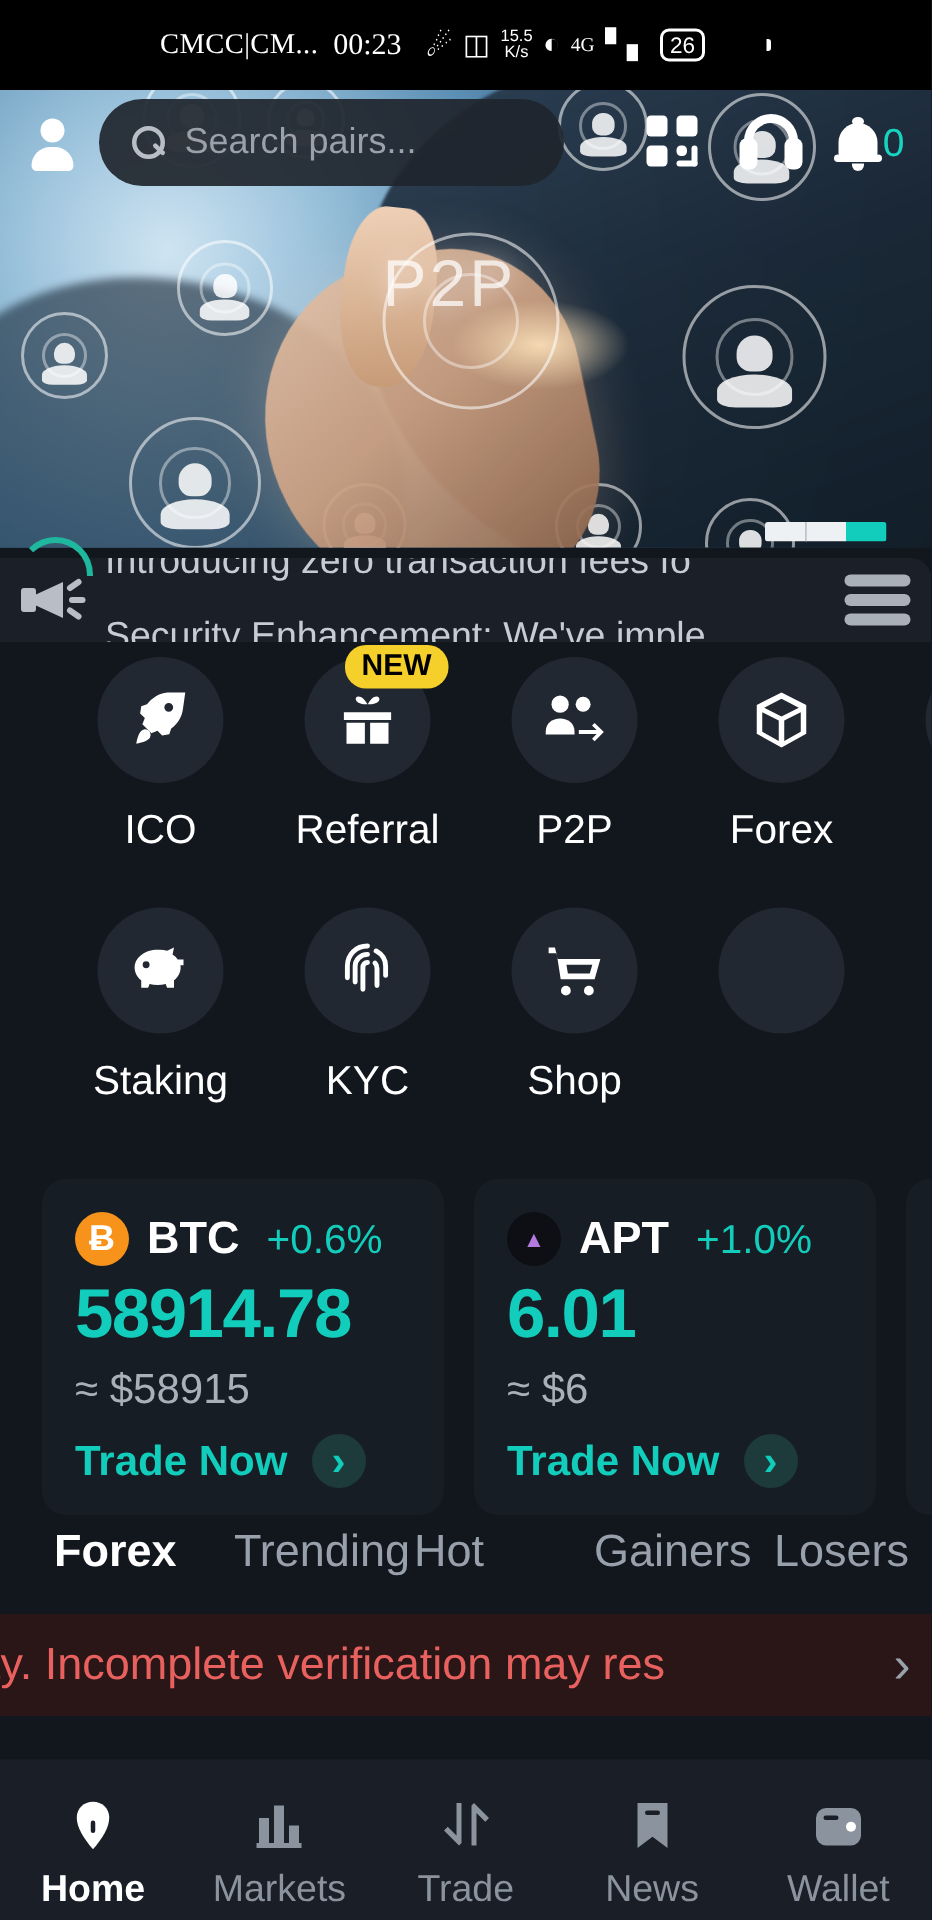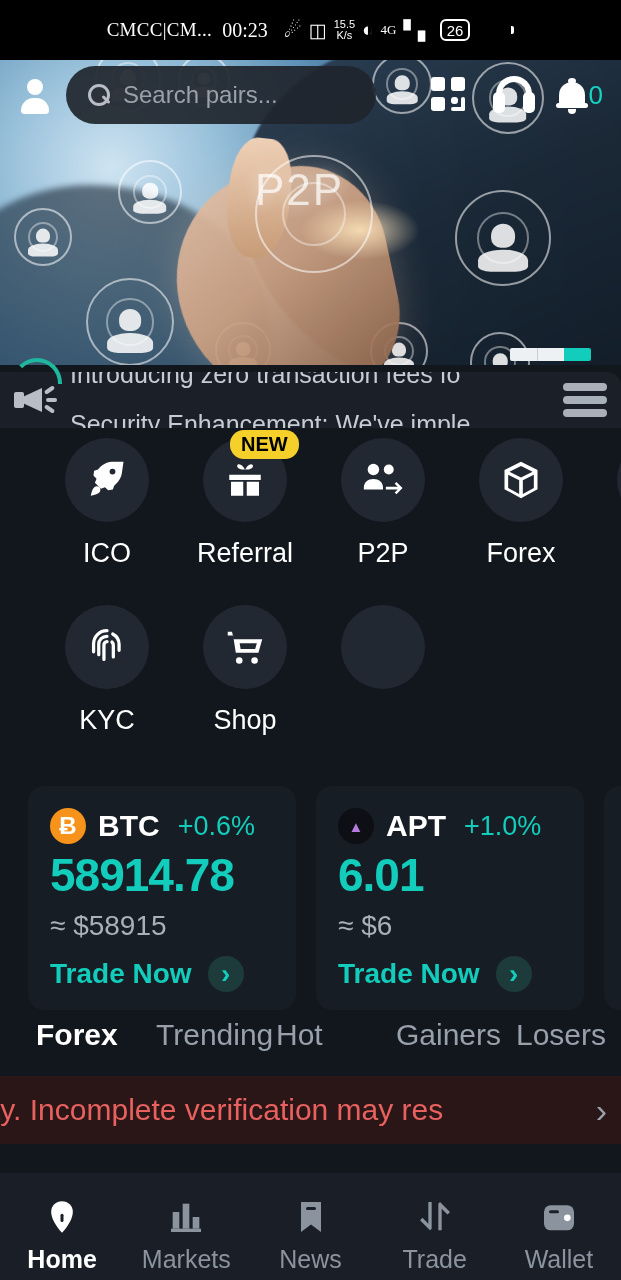--- a/index.html
+++ b/index.html
@@ -403,20 +403,28 @@
       <div class="qlabel">Forex</div>
     </div>
 
     <div class="qitem">
       <div class="qcircle"></div>
 
     </div>
   </div>
 
   <div class="qrow" style="margin-top:28px;">
+    <div class="qitem">
+      <div class="qcircle">
+        <svg width="46" height="46" viewBox="0 0 24 24" class="ic">
+            <path d="M18 8.2c-.4-.7-1-1.3-1.8-1.8l.5-2.4-2.4 1.1A9.7 9.7 0 0 0 11 4.8C6.6 4.8 3 7.5 3 11c0 1.7.9 3.3 2.3 4.4V18h2.4l.5-1.3c.9.2 1.8.3 2.8.3s1.9-.1 2.8-.3l.5 1.3h2.4v-2.6c1.4-1.1 2.3-2.7 2.3-4.4 0-.3 0-.5-.1-.8h1.1V8.2H18zM7 11.2a1.2 1.2 0 1 1 0-2.4 1.2 1.2 0 0 1 0 2.4z"></path>
+          </svg>
+      </div>
+      <div class="qlabel">Staking</div>
+    </div>
 
     <div class="qitem">
       <div class="qcircle">
         <svg width="46" height="46" viewBox="0 0 24 24" fill="none" stroke="#fff" stroke-width="1.7" stroke-linecap="round">
             <path d="M12 3.5c-4 0-7 3-7 7v4"></path>
             <path d="M12 6.4c-2.5 0-4.3 1.9-4.3 4.1v5.5"></path>
             <path d="M12 9.2c-1 0-1.6.8-1.6 1.7v7.6"></path>
             <path d="M15 5.2c2 1.1 3.3 3 3.3 5.3v3.2"></path>
             <path d="M14.6 9.4c.5.5.7 1.1.7 1.8v6"></path>
           </svg>
@@ -516,31 +524,31 @@
     <svg width="40" height="40" viewBox="0 0 24 24" fill="#8b939e">
         <rect x="4" y="9" width="4" height="10"></rect>
         <rect x="10" y="4" width="4" height="15"></rect>
         <rect x="16" y="12" width="4" height="7"></rect>
         <rect x="3" y="19" width="18" height="2"></rect>
       </svg>
     <span class="lbl">Markets</span>
   </div>
   <div class="bn">
     <svg width="40" height="40" viewBox="0 0 24 24" fill="#8b939e">
+        <path d="M8 3v13l-3.5-3.5L3 14l6 6 1-1V3H8z"></path>
+        <path d="M16 21V8l3.5 3.5L21 10l-6-6-1 1v16h2z" transform="translate(0,-1)"></path>
+      </svg>
+    <span class="lbl">Trade</span>
+  </div>
+  <div class="bn">
+    <svg width="40" height="40" viewBox="0 0 24 24" fill="#8b939e">
         <path d="M6 3h12v18l-6-4.5L6 21V3z"></path>
         <rect x="9" y="6" width="6" height="1.8" rx=".9" fill="#1a1f27"></rect>
       </svg>
     <span class="lbl">News</span>
-  </div>
-  <div class="bn">
-    <svg width="40" height="40" viewBox="0 0 24 24" fill="#8b939e">
-        <path d="M8 3v13l-3.5-3.5L3 14l6 6 1-1V3H8z"></path>
-        <path d="M16 21V8l3.5 3.5L21 10l-6-6-1 1v16h2z" transform="translate(0,-1)"></path>
-      </svg>
-    <span class="lbl">Trade</span>
   </div>
   <div class="bn">
     <svg width="40" height="40" viewBox="0 0 24 24" fill="#8b939e">
         <rect x="3" y="5" width="18" height="15" rx="4"></rect>
         <circle cx="17" cy="12.5" r="2" fill="#ffffff"></circle>
         <rect x="6" y="8" width="6" height="1.8" rx=".9" fill="#1a1f27"></rect>
       </svg>
     <span class="lbl">Wallet</span>
   </div>
 </div>

